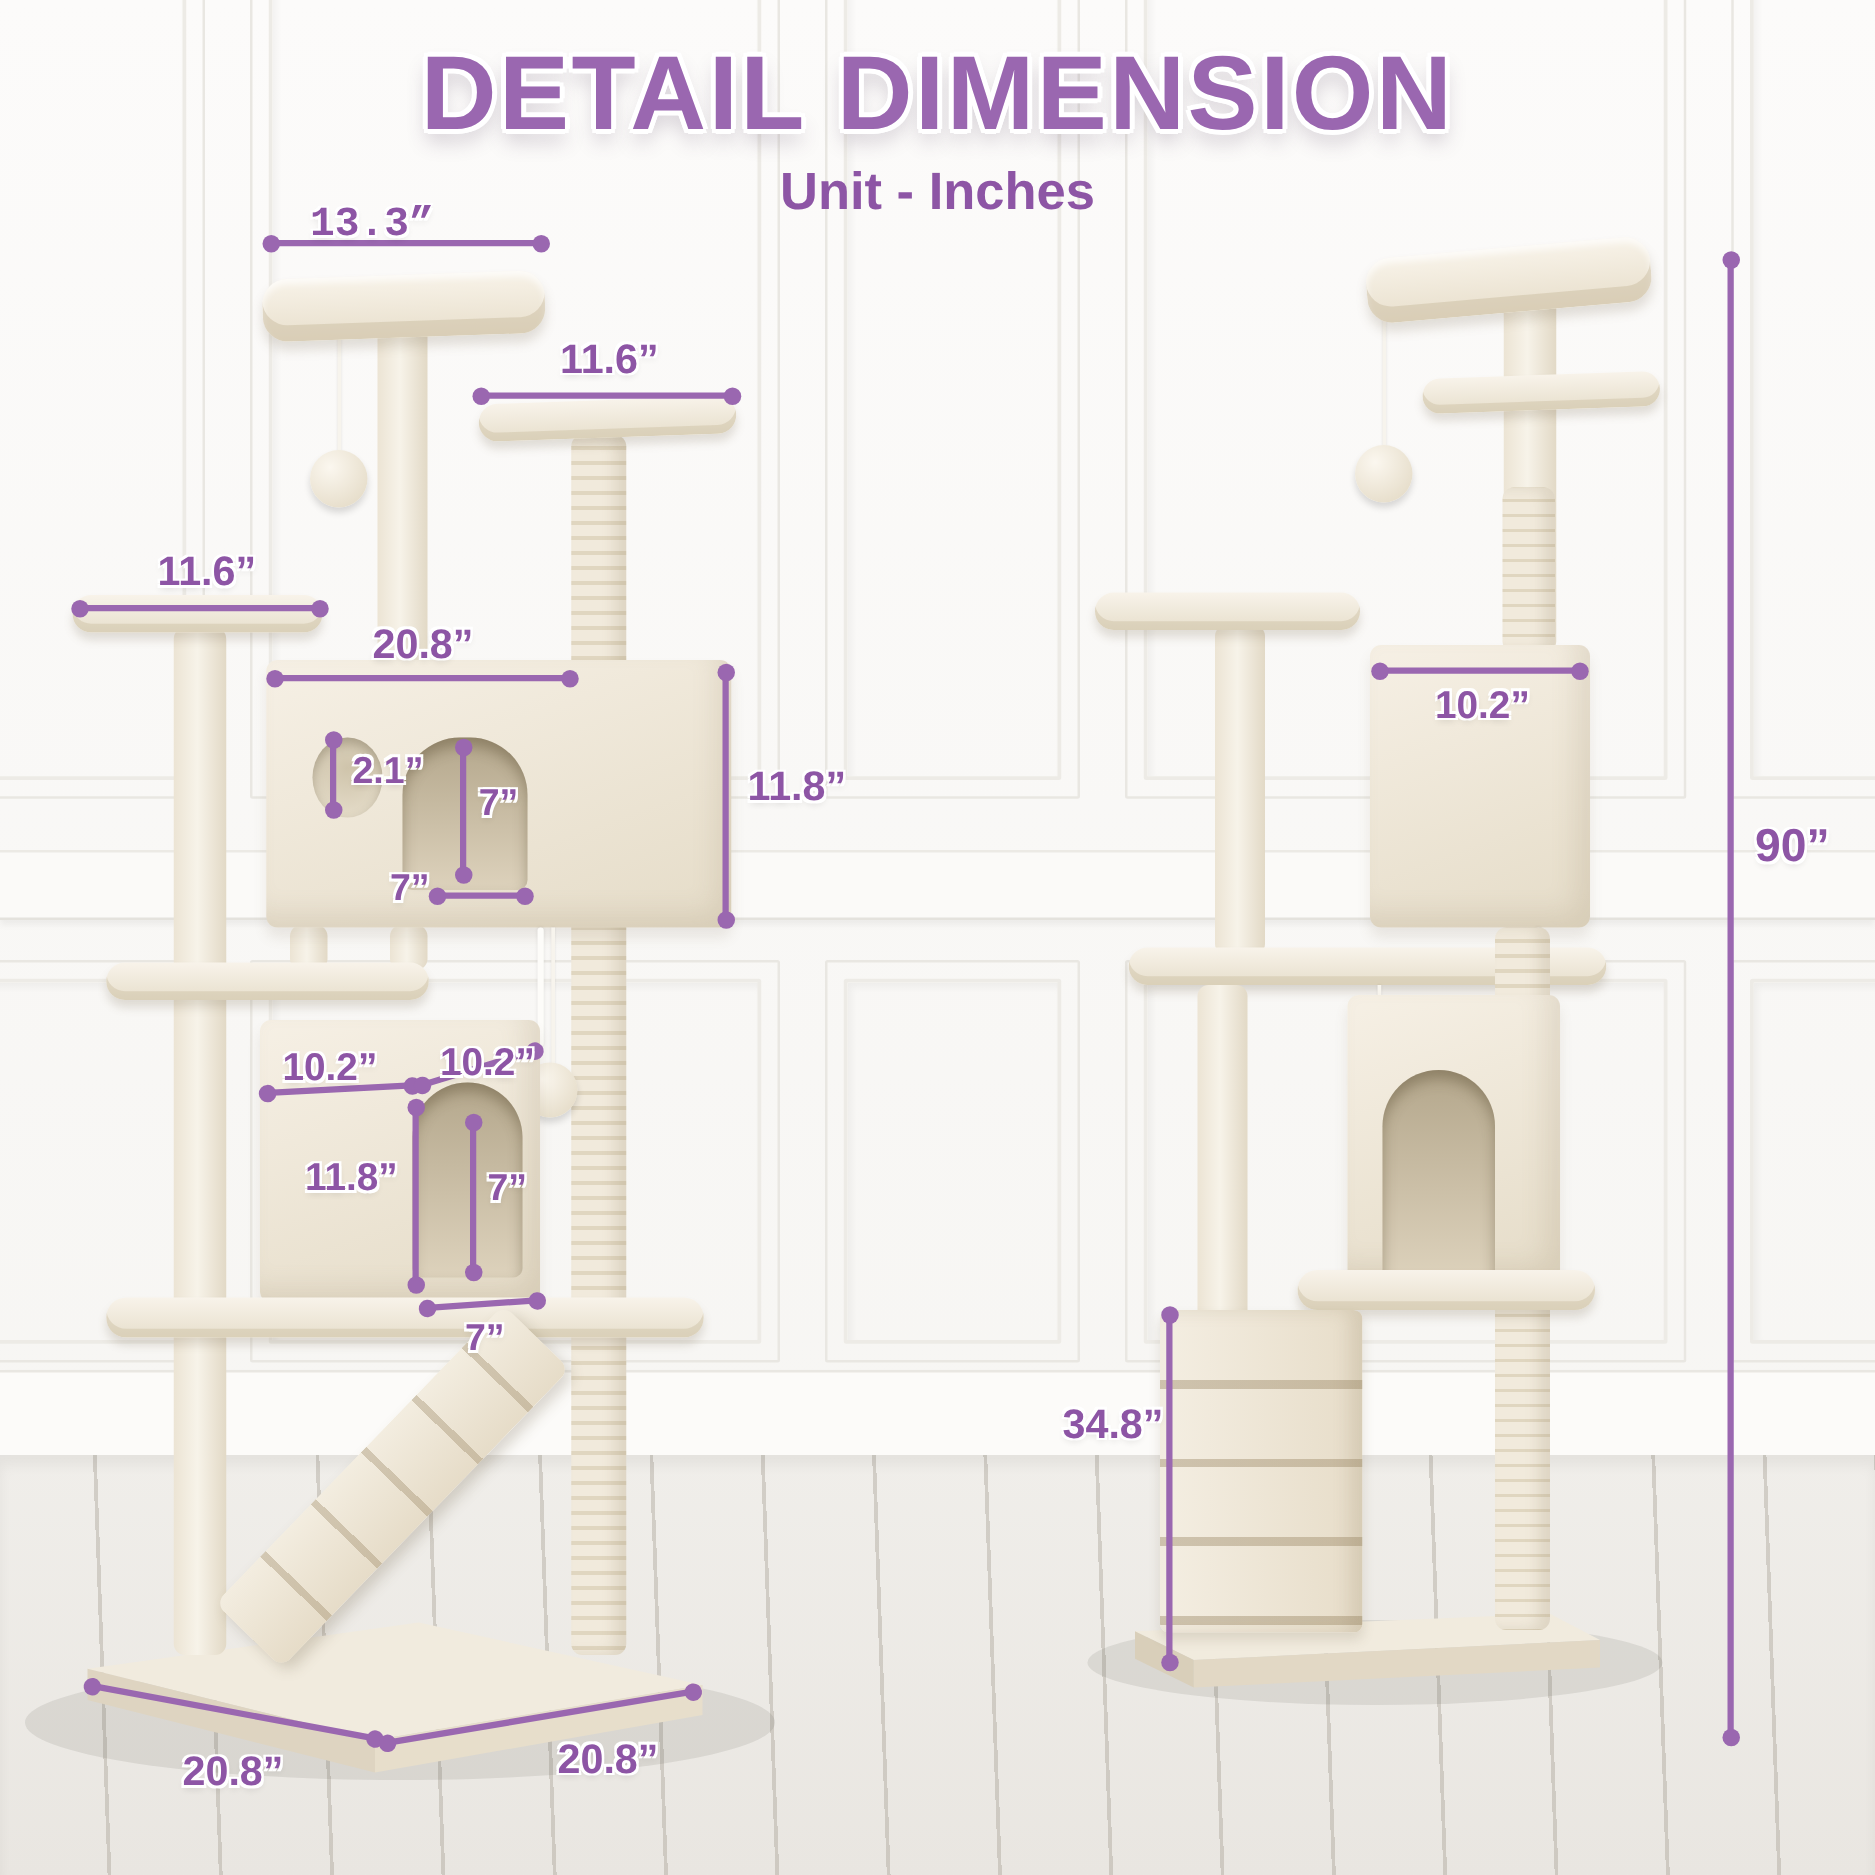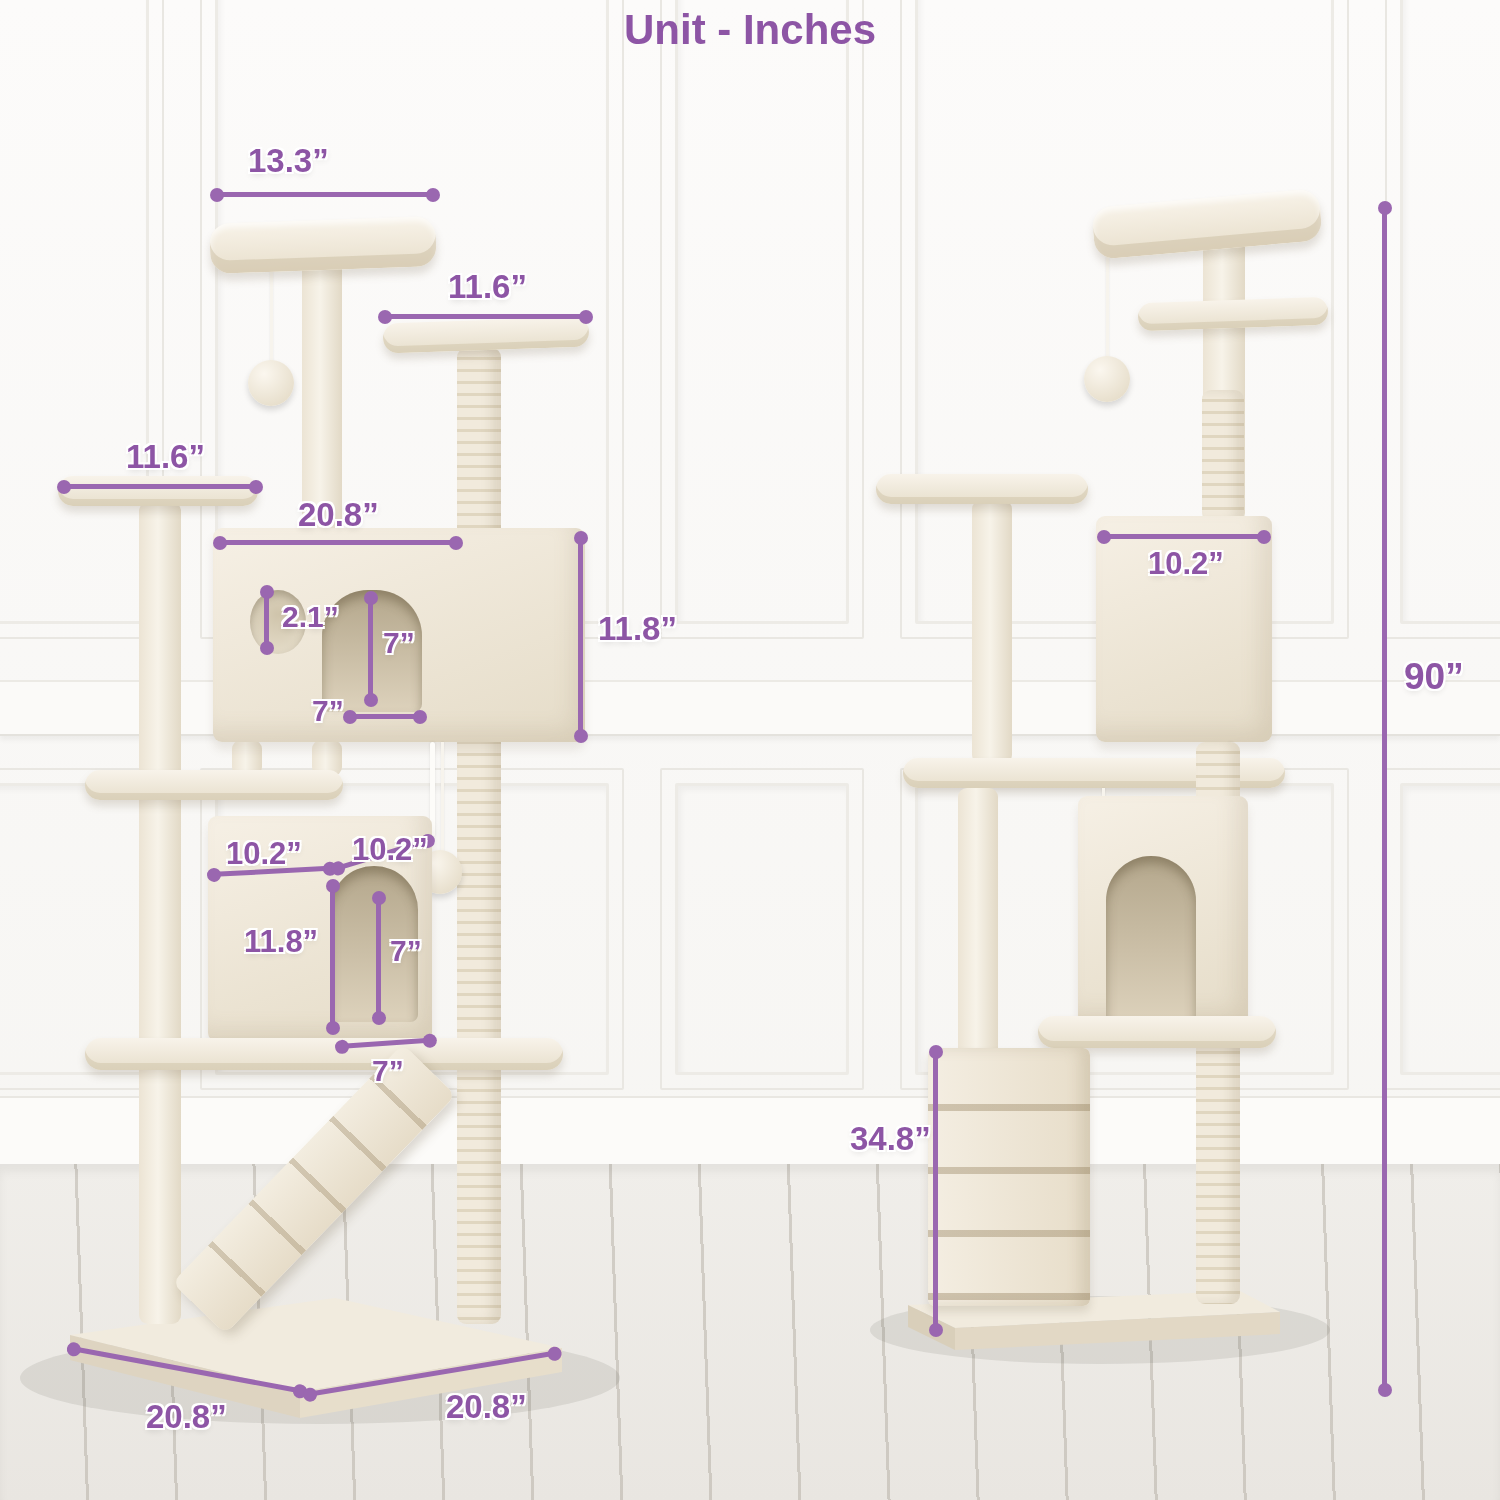--- a/index.html
+++ b/index.html
@@ -89,20 +89,21 @@
     <div class="panel" style="left:-130px;top:768px;width:290px;height:318px;"></div>
     <div class="panel" style="left:200px;top:768px;width:420px;height:318px;"></div>
     <div class="panel" style="left:660px;top:768px;width:200px;height:318px;"></div>
     <div class="panel" style="left:900px;top:768px;width:445px;height:318px;"></div>
     <div class="panel" style="left:1385px;top:768px;width:245px;height:318px;"></div>
     <div class="baseboard"></div>
   </div>
   <div class="floor"></div>
 
   <div class="header">
+    <h1 class="title">DETAIL DIMENSION</h1>
     <div class="subtitle">Unit - Inches</div>
   </div>
 
   <svg class="bases" width="1500" height="1500">
     <ellipse cx="320" cy="1378" rx="300" ry="46" fill="rgba(60,55,50,0.10)"></ellipse>
     <ellipse cx="1100" cy="1330" rx="230" ry="34" fill="rgba(60,55,50,0.10)"></ellipse>
     <polygon points="70,1335 335,1298 562,1348 300,1392" fill="#f1ebde"></polygon>
     <polygon points="70,1335 300,1392 300,1418 70,1360" fill="#ded4c1"></polygon>
     <polygon points="300,1392 562,1348 562,1372 300,1418" fill="#e7decb"></polygon>
     <polygon points="908,1305 1240,1291 1280,1312 955,1328" fill="#f1ebde"></polygon>
@@ -168,21 +169,21 @@
   <div class="dline h" style="left:336px;top:866px;width:98px;transform:rotate(-17deg);"></div>
   <div class="dline v" style="left:330px;top:884px;height:146px;"></div>
   <div class="dline v" style="left:376px;top:896px;height:124px;"></div>
   <div class="dline h" style="left:340px;top:1044px;width:92px;transform:rotate(-4deg);"></div>
   <div class="dline h" style="left:72px;top:1346px;width:234px;transform:rotate(10.5deg);"></div>
   <div class="dline h" style="left:308px;top:1392px;width:252px;transform:rotate(-9.5deg);"></div>
   <div class="dline h" style="left:1102px;top:534px;width:164px;"></div>
   <div class="dline v" style="left:1382px;top:206px;height:1186px;"></div>
   <div class="dline v" style="left:933px;top:1050px;height:282px;"></div>
 
-  <div class="dlabel" style="left:248px;top:142px;">13.3”</div>
+  <div class="dlabel" style="left:248px;top:161px;font-family:Liberation Mono, monospace;">13.3”</div>
   <div class="dlabel" style="left:448px;top:268px;">11.6”</div>
   <div class="dlabel" style="left:126px;top:438px;">11.6”</div>
   <div class="dlabel" style="left:298px;top:496px;">20.8”</div>
   <div class="dlabel fs30" style="left:282px;top:600px;">2.1”</div>
   <div class="dlabel fs30" style="left:383px;top:626px;">7”</div>
   <div class="dlabel fs30" style="left:312px;top:694px;">7”</div>
   <div class="dlabel" style="left:598px;top:610px;">11.8”</div>
   <div class="dlabel fs31" style="left:226px;top:836px;">10.2”</div>
   <div class="dlabel fs31" style="left:352px;top:832px;">10.2”</div>
   <div class="dlabel fs31" style="left:244px;top:924px;">11.8”</div>

